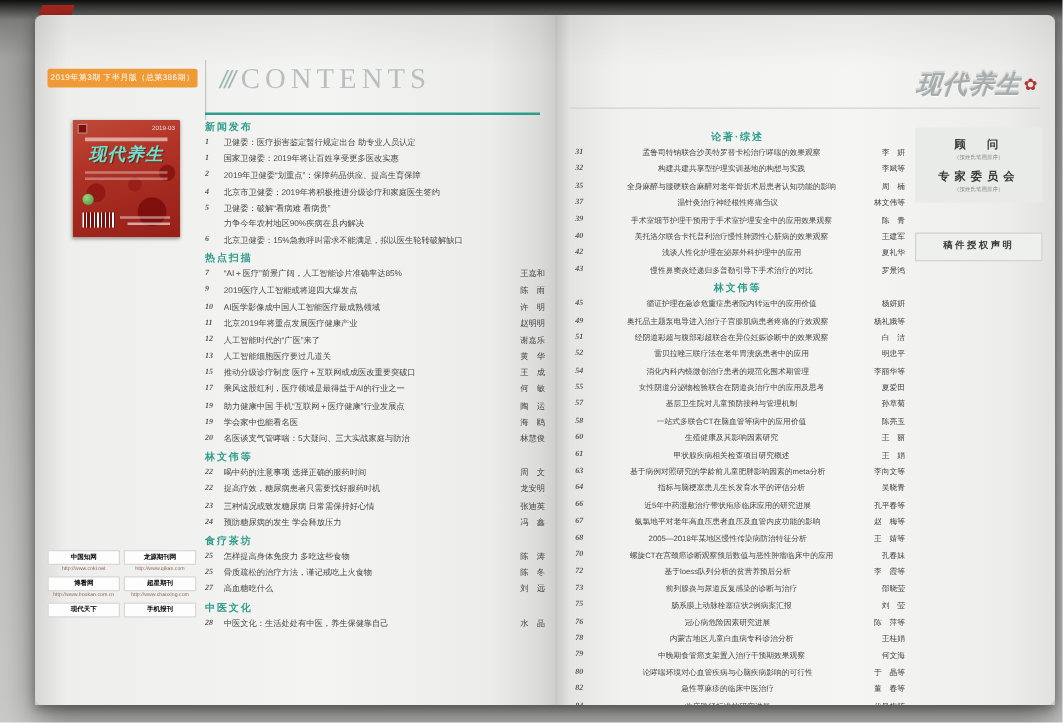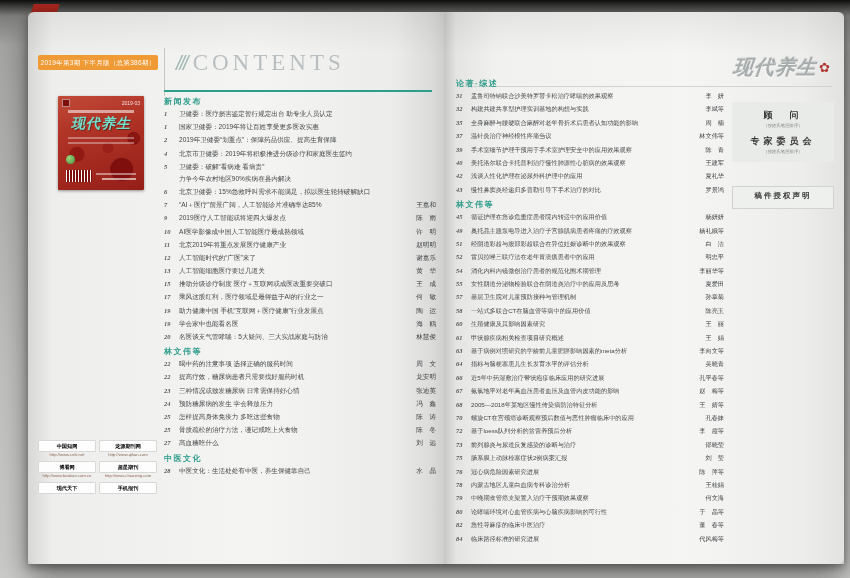--- a/index.html
+++ b/index.html
@@ -61,21 +61,21 @@
   .chip{width:58px;margin:0 3px 4px 0;}
   .chip-box{height:10px;background:#fdfdfd;border:1px solid #d8d8d6;border-radius:1px;
     font-size:5.2px;font-weight:bold;line-height:10px;text-align:center;overflow:hidden;white-space:nowrap;}
   .chip-url{font-size:4.2px;color:#8a6a5a;text-align:center;white-space:nowrap;overflow:hidden;}
   .pubinfo{position:absolute;left:10px;top:482px;width:124px;font-size:5.4px;color:#55555;
     color:#555553;line-height:1.5;}
   .pubinfo div{white-space:nowrap;overflow:hidden;}
 
   
   .lp-content{position:absolute;left:136px;top:84px;width:272px;}
-  .rp-content{position:absolute;left:12px;top:66px;width:268px;}
+  .rp-content{position:absolute;left:12px;top:92px;width:268px;text-align:center;}
   .sec-head{margin:7px 0 3px 0;font-size:8px;font-weight:bold;color:#2f9d8c;letter-spacing:1.5px;}
   .sec-head:first-child{margin-top:0;}
   .entry{display:flex;align-items:flex-start;margin:0 0 4.2px 0;font-size:6.6px;color:#45494a;}
   .rp-content .entry{font-size:6.2px;margin-bottom:4.4px;}
   .no{width:15px;flex:0 0 15px;font-family:"Liberation Serif","DejaVu Serif",serif;
     font-style:italic;font-weight:bold;color:#55595a;font-size:6.4px;}
   .mid{flex:1;min-width:0;}
   .ti,.ti2{display:block;white-space:nowrap;overflow:hidden;}
   .ti2{margin-top:3px;}
   .au{margin-left:6px;white-space:nowrap;color:#3f4345;}
@@ -274,20 +274,21 @@
                 <span class="mid">
                   <span class="ti">北京卫健委：15%急救呼叫需求不能满足，拟以医生轮转破解缺口</span>
 
                 </span>
                 <span class="au"></span>
               </div>
             </div>
         </section>
 
         <section class="toc-section">
+          <h3 class="sec-head">热点扫描</h3>
           <div class="sec-entries">
 
               <div class="entry">
                 <span class="no">7</span>
                 <span class="mid">
                   <span class="ti">“AI＋医疗”前景广阔，人工智能诊片准确率达85%</span>
 
                 </span>
                 <span class="au">王嘉和</span>
               </div>
@@ -425,20 +426,21 @@
                 <span class="mid">
                   <span class="ti">预防糖尿病的发生 学会释放压力</span>
 
                 </span>
                 <span class="au">冯　鑫</span>
               </div>
             </div>
         </section>
 
         <section class="toc-section">
+          <h3 class="sec-head">食疗茶坊</h3>
           <div class="sec-entries">
 
               <div class="entry">
                 <span class="no">25</span>
                 <span class="mid">
                   <span class="ti">怎样提高身体免疫力 多吃这些食物</span>
 
                 </span>
                 <span class="au">陈　涛</span>
               </div>

